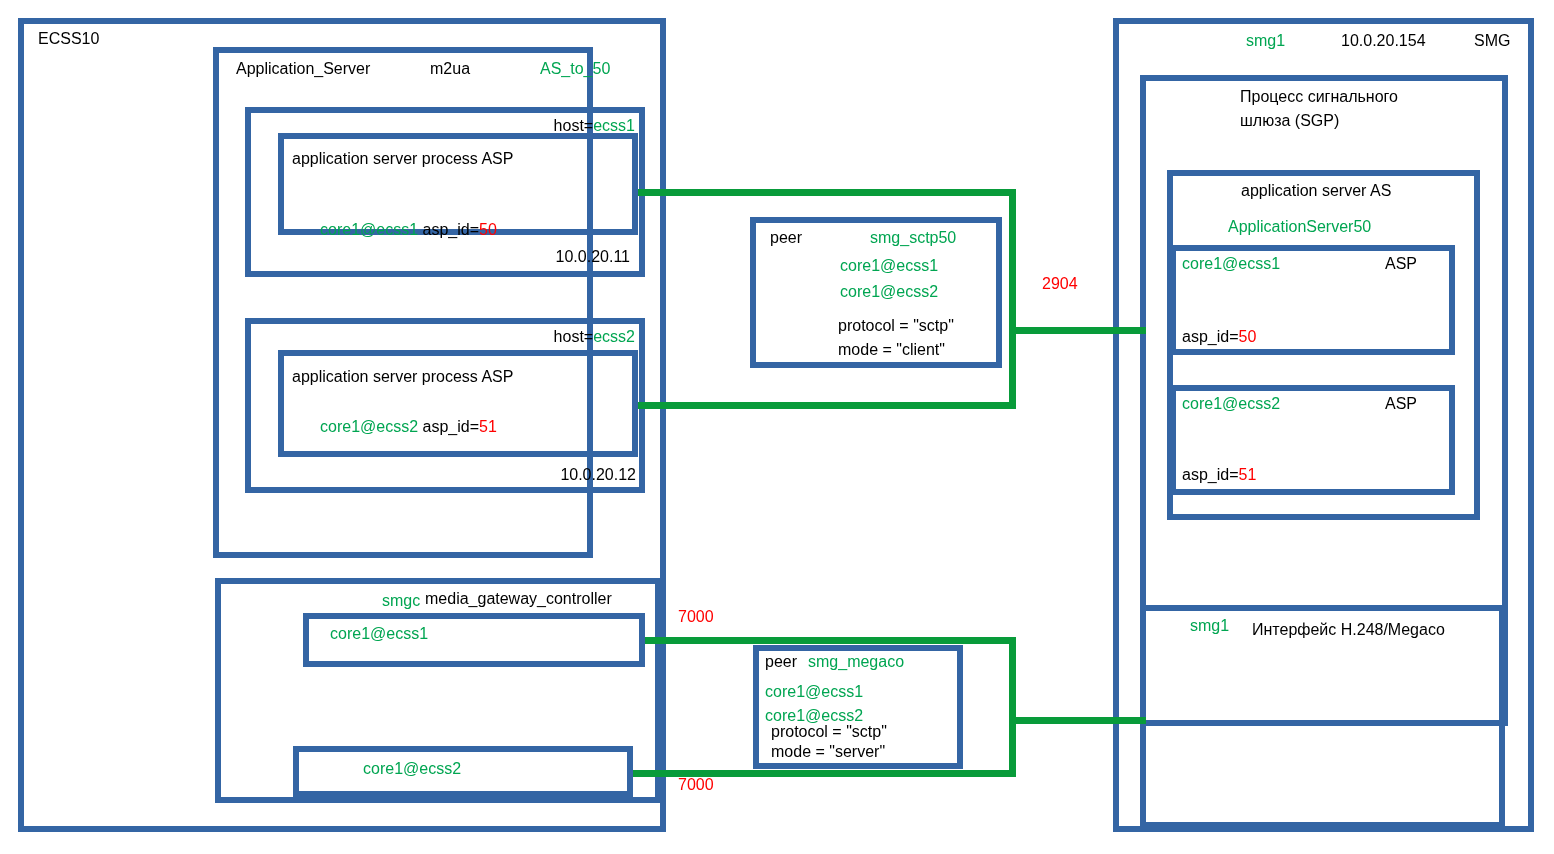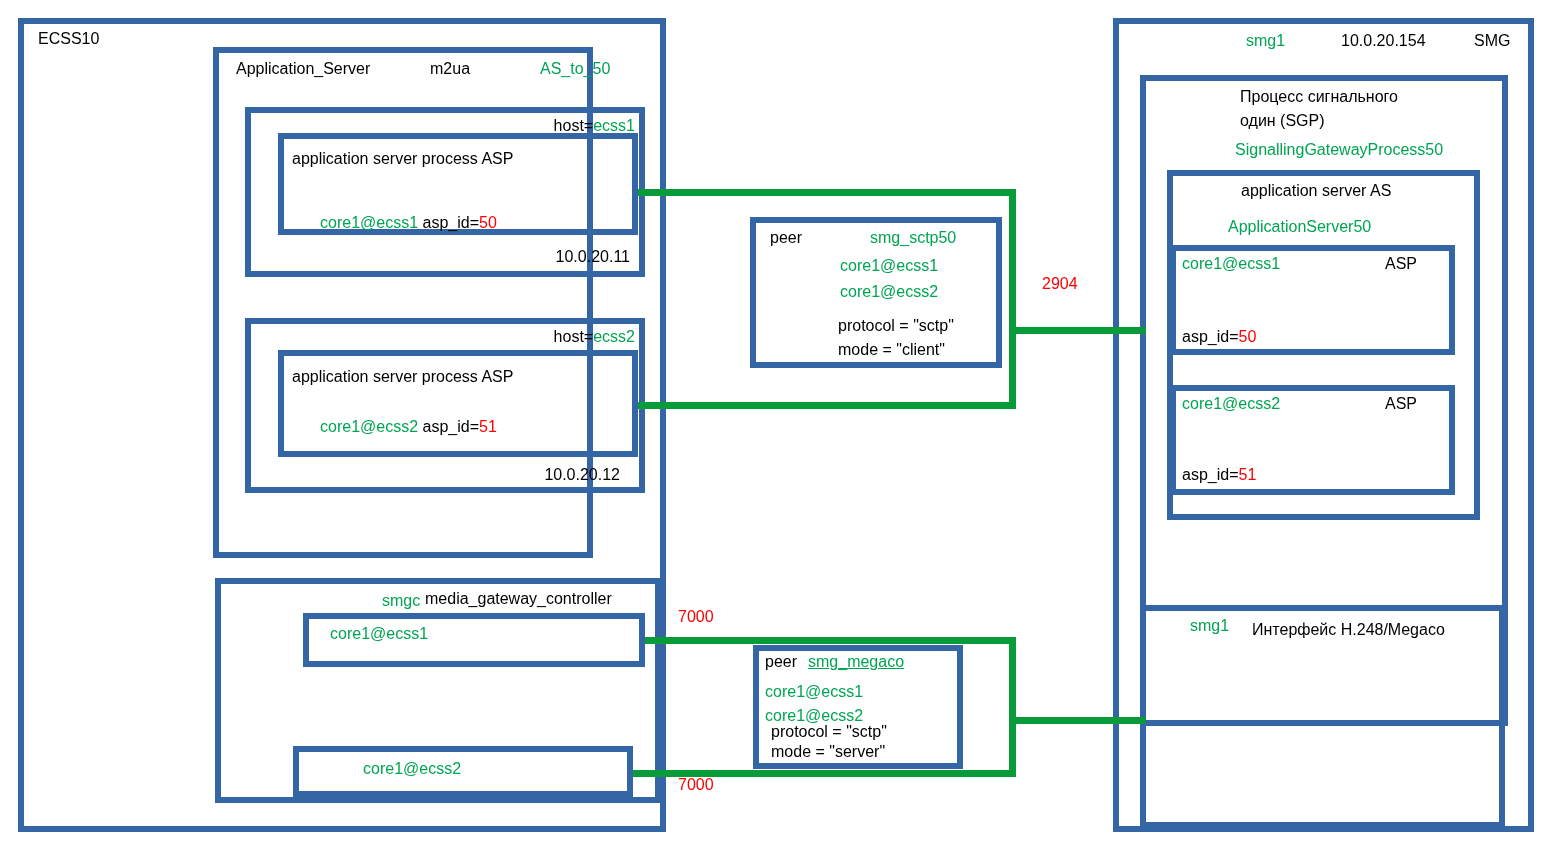--- a/index.html
+++ b/index.html
@@ -30,32 +30,32 @@
 
     <div class="box" style="left:189px;top:23px;width:380px;height:511px;">
       <span class="t" style="left:17px;top:5px;">Application_Server</span>
       <span class="t" style="left:211px;top:5px;">m2ua</span>
       <span class="t g" style="left:321px;top:5px;">AS_to_50</span>
 
       <div class="box" style="left:26px;top:54px;width:400px;height:170px;">
         <span class="t" style="right:4px;top:2px;"><span>host=</span><span class="g">ecss1</span></span>
         <div class="box" style="left:27px;top:20px;width:360px;height:102px;">
           <span class="t" style="left:8px;top:9px;">application server process ASP</span>
-          <span class="t" style="left:36px;top:73px;"><span class="g">core1@ecss1</span> <span>asp_id=</span><span class="r">50</span></span>
+          <span class="t" style="left:36px;top:80px;"><span class="g">core1@ecss1</span> <span>asp_id=</span><span class="r">50</span></span>
         </div>
         <span class="t" style="right:9px;top:133px;">10.0.20.11</span>
       </div>
 
       <div class="box" style="left:26px;top:265px;width:400px;height:175px;">
         <span class="t" style="right:4px;top:2px;"><span>host=</span><span class="g">ecss2</span></span>
         <div class="box" style="left:27px;top:26px;width:360px;height:107px;">
           <span class="t" style="left:8px;top:10px;">application server process ASP</span>
           <span class="t" style="left:36px;top:60px;"><span class="g">core1@ecss2</span> <span>asp_id=</span><span class="r">51</span></span>
         </div>
-        <span class="t" style="right:19px;top:140px;">10.0.20.12</span>
+        <span class="t" style="right:3px;top:140px;">10.0.20.12</span>
       </div>
     </div>
 
     <div class="box" style="left:191px;top:554px;width:446px;height:225px;">
       <span class="t g" style="left:137px;top:6px;margin-left:24px;">smgc</span>
       <span class="t" style="left:204px;top:4px;">media_gateway_controller</span>
       <div class="box" style="left:82px;top:29px;width:342px;height:54px;">
         <span class="t g" style="left:21px;top:4px;">core1@ecss1</span>
       </div>
       <div class="box" style="left:72px;top:162px;width:340px;height:51px;">
@@ -68,36 +68,35 @@
     <span class="t" style="left:14px;top:4px;">peer</span>
     <span class="t g" style="left:114px;top:4px;">smg_sctp50</span>
     <span class="t g" style="left:84px;top:32px;">core1@ecss1</span>
     <span class="t g" style="left:84px;top:58px;">core1@ecss2</span>
     <span class="t" style="left:82px;top:92px;">protocol = "sctp"</span>
     <span class="t" style="left:82px;top:116px;">mode = "client"</span>
   </div>
 
   <div class="box" style="left:753px;top:645px;width:210px;height:124px;">
     <span class="t" style="left:6px;top:0px;">peer</span>
-    <span class="t g" style="left:49px;top:0px;text-decoration:underline;">smg_megaco</span>
+    <span class="t g" style="left:49px;top:0px;">smg_megaco</span>
     <span class="t g" style="left:6px;top:30px;">core1@ecss1</span>
     <span class="t g" style="left:6px;top:54px;">core1@ecss2</span>
     <span class="t" style="left:12px;top:70px;">protocol = "sctp"</span>
     <span class="t" style="left:12px;top:90px;">mode = "server"</span>
   </div>
 
   <div class="box" style="left:1113px;top:18px;width:421px;height:814px;">
     <span class="t g" style="left:127px;top:6px;">smg1</span>
     <span class="t" style="left:222px;top:6px;">10.0.20.154</span>
     <span class="t" style="left:355px;top:6px;">SMG</span>
 
     <div class="box" style="left:21px;top:51px;width:368px;height:651px;">
       <span class="t" style="left:94px;top:5px;">Процесс сигнального</span>
-      <span class="t" style="left:94px;top:29px;">один (SGP)</span>
-      <span class="t g" style="left:89px;top:58px;">SignallingGatewayProcess50</span>
+      <span class="t" style="left:94px;top:29px;">шлюза (SGP)</span>
 
       <div class="box" style="left:21px;top:89px;width:313px;height:350px;">
         <span class="t" style="left:68px;top:4px;">application server AS</span>
         <span class="t g" style="left:55px;top:40px;">ApplicationServer50</span>
 
         <div class="box" style="left:-3px;top:69px;width:285px;height:110px;">
           <span class="t g" style="left:6px;top:2px;">core1@ecss1</span>
           <span class="t" style="left:209px;top:2px;">ASP</span>
           <span class="t" style="left:6px;top:75px;"><span>asp_id=</span><span class="r">50</span></span>
         </div>

